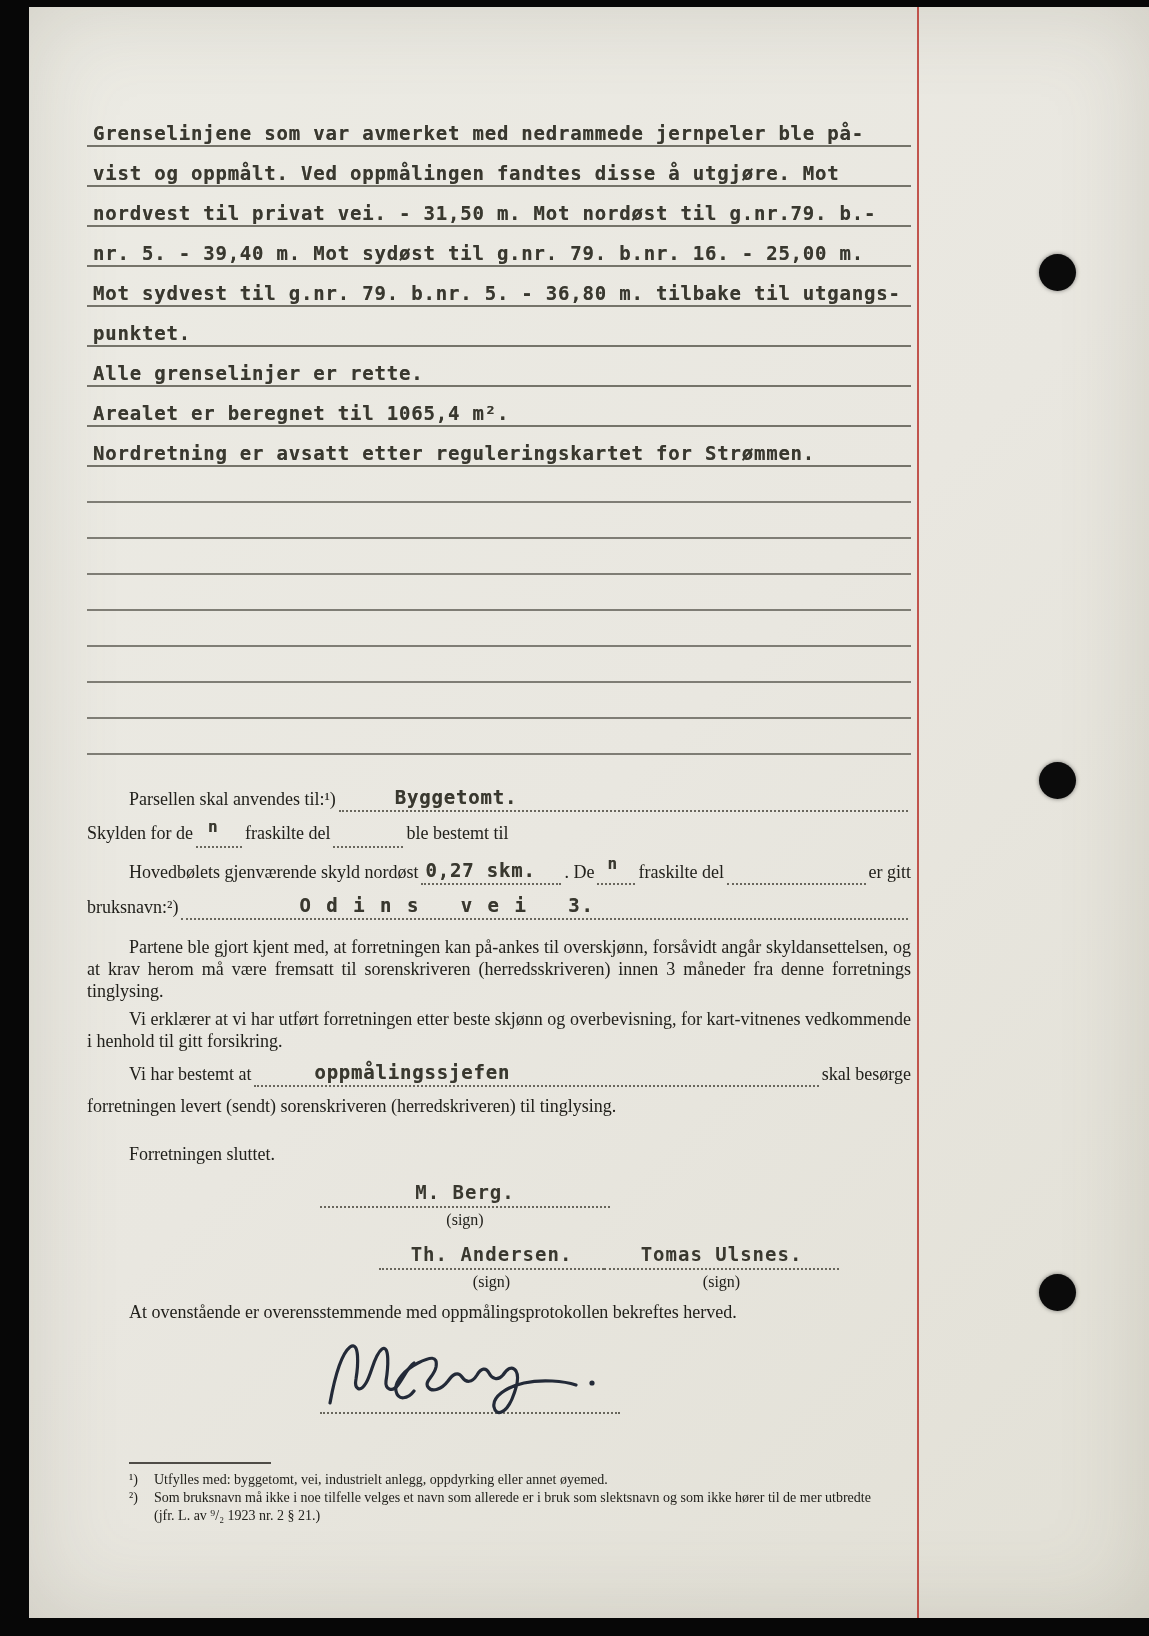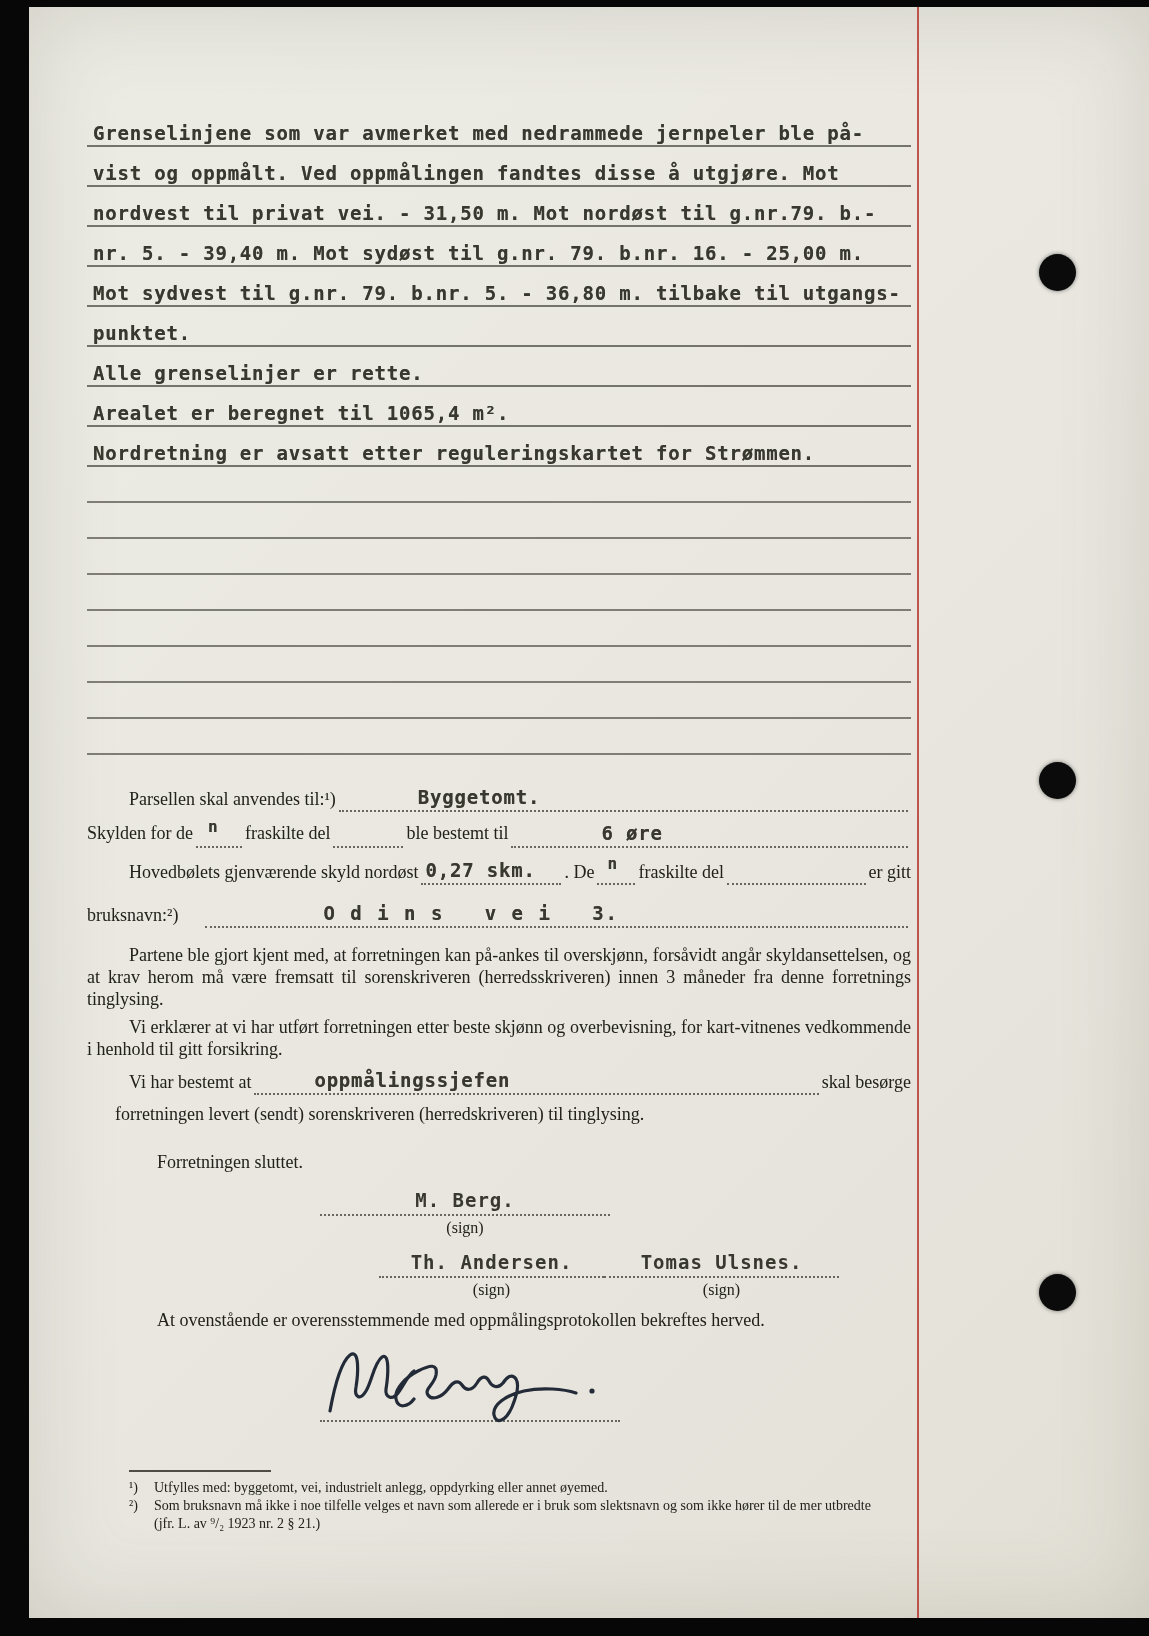--- a/index.html
+++ b/index.html
@@ -52,21 +52,21 @@
   }
   .fill.w46 { flex:0 0 46px; } .fill.w70 { flex:0 0 70px; }
   .fill.w140 { flex:0 0 140px; } .fill.w38 { flex:0 0 38px; }
   .fill .tv {
     position:absolute; bottom:2px; white-space:pre;
     font-size:19px; letter-spacing:.8px;
     text-shadow:0 0 .6px rgba(57,56,47,.6);
   }
   .fill .tv.raised { bottom:10px; font-size:16px; }
   .para { text-align:justify; text-indent:42px; line-height:22px; font-size:18px; margin-top:6px; }
-  .plain { font-size:18px; line-height:22px;margin-left:28px; }
+  .plain { font-size:18px; line-height:22px; }
 
   .sig-center { width:290px; margin:16px 0 0 233px; }
   .sig-name { text-align:center; border-bottom:2px dotted rgba(72,70,60,.8); padding-bottom:3px;
               font-size:19px; letter-spacing:1px; }
   .sign-label { text-align:center; font-size:16px; margin-top:3px; }
   .sig-row { display:flex; justify-content:flex-end; margin-top:14px; }
   .sig-block-l { width:225px; margin-left:22px; }
   .sig-block-r { width:235px; margin-right:72px; }
 
   .hand-sig-wrap { width:300px; margin:2px 0 0 233px; position:relative; }
@@ -109,52 +109,49 @@
       <div class="blank-rule"></div>
       <div class="blank-rule"></div>
       <div class="blank-rule"></div>
       <div class="blank-rule"></div>
       <div class="blank-rule"></div>
     </div>
 
     <div class="row indent" style="margin-top:30px;">
       <span class="lbl">Parsellen skal anvendes til:¹)</span>
       <span class="fill">
-        <span class="tv" style="left:79px;">Byggetomt.</span>
+        <span class="tv" style="left:56px;">Byggetomt.</span>
       </span>
     </div>
 
     <div class="row" style="margin-top:9px;align-items:center;">
       <span class="lbl">Skylden for de</span>
       <span class="fill w46">
         <span class="tv raised" style="left:12px;">n</span>
       </span>
       <span class="lbl">fraskilte del</span>
       <span class="fill w70"></span>
       <span class="lbl">ble bestemt til</span>
-      <span class="fill">
-        <span class="tv" style="left:90px;">6 øre</span>
-      </span>
     </div>
 
     <div class="row indent" style="margin-top:10px;">
       <span class="lbl">Hovedbølets gjenværende skyld nordøst</span>
       <span class="fill w140">
         <span class="tv" style="left:4px;">0,27 skm.</span>
       </span>
       <span class="lbl">. De</span>
       <span class="fill w38">
         <span class="tv raised" style="left:10px;">n</span>
       </span>
       <span class="lbl">fraskilte del</span>
       <span class="fill"></span>
       <span class="lbl">er gitt</span>
     </div>
 
-    <div class="row" style="margin-top:16px;gap:24px;">
+    <div class="row" style="margin-top:8px;">
       <span class="lbl">bruksnavn:²)</span>
       <span class="fill">
         <span class="tv" style="left:118px; letter-spacing:2px;">O d i n s   v e i   3.</span>
       </span>
     </div>
 
     <p class="para" style="margin-top:16px;">Partene ble gjort kjent med, at forretningen kan på-ankes til overskjønn, forsåvidt angår skyldansettelsen, og at krav herom må være fremsatt til sorenskriveren (herredsskriveren) innen 3 måneder fra denne forretnings tinglysing.</p>
     <p class="para">Vi erklærer at vi har utført forretningen etter beste skjønn og overbevisning, for kart-vitnenes vedkommende i henhold til gitt forsikring.</p>
 
     <div class="row indent" style="margin-top:8px;">

